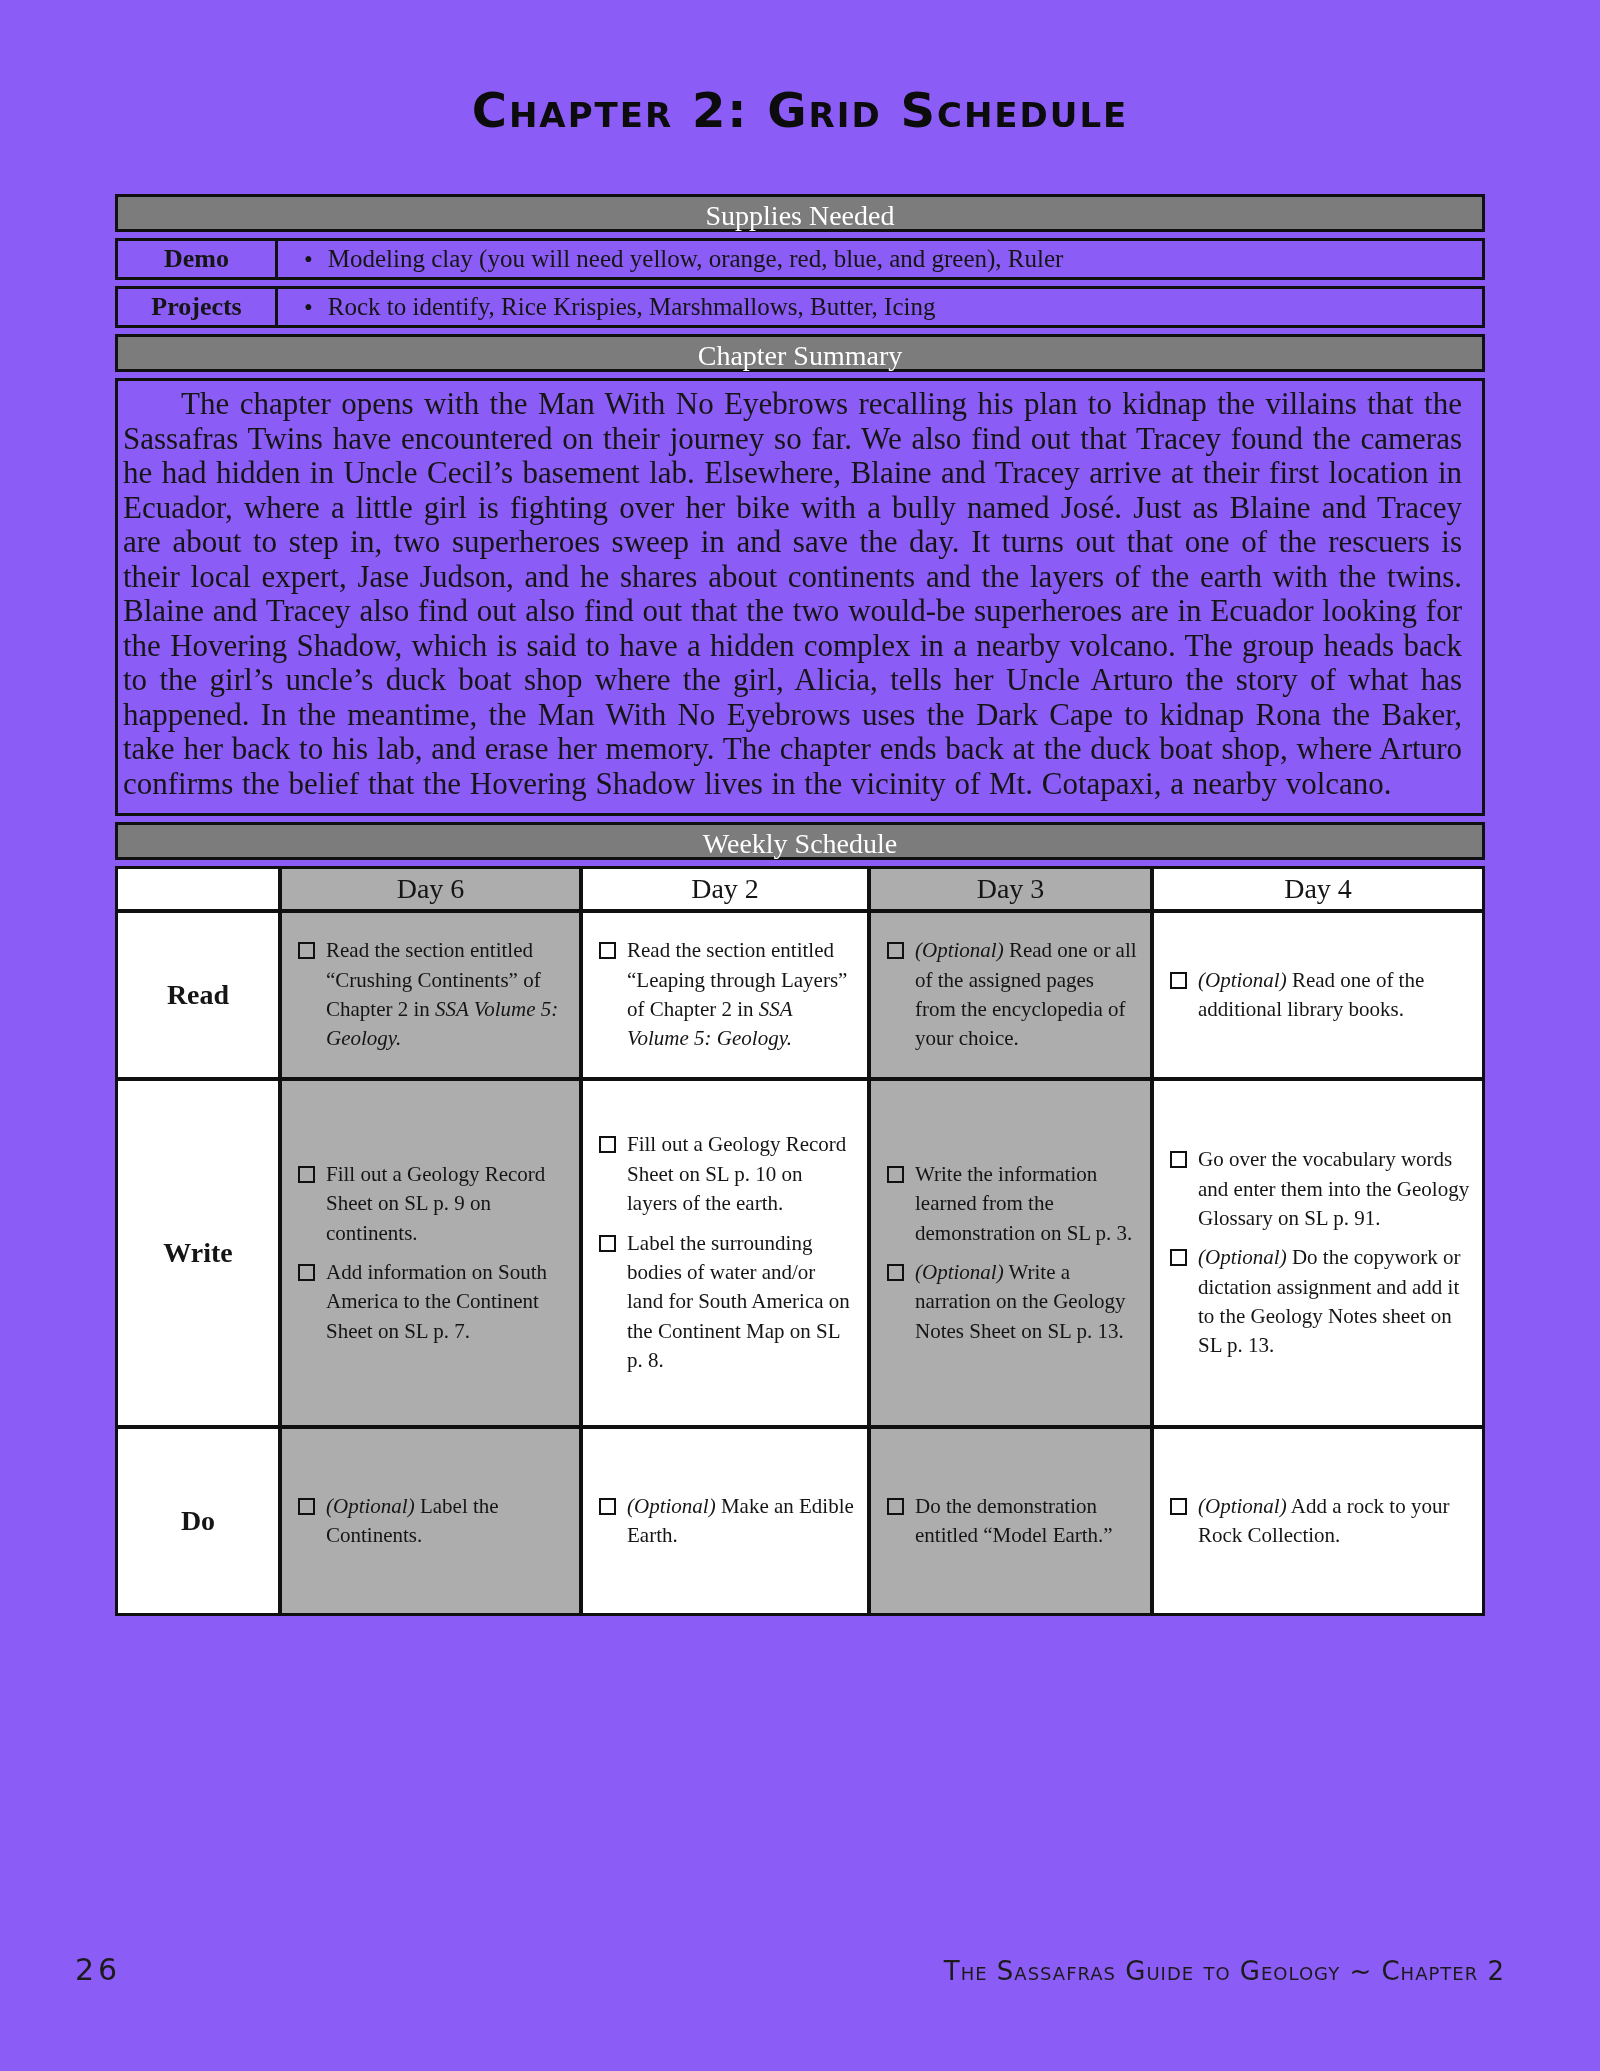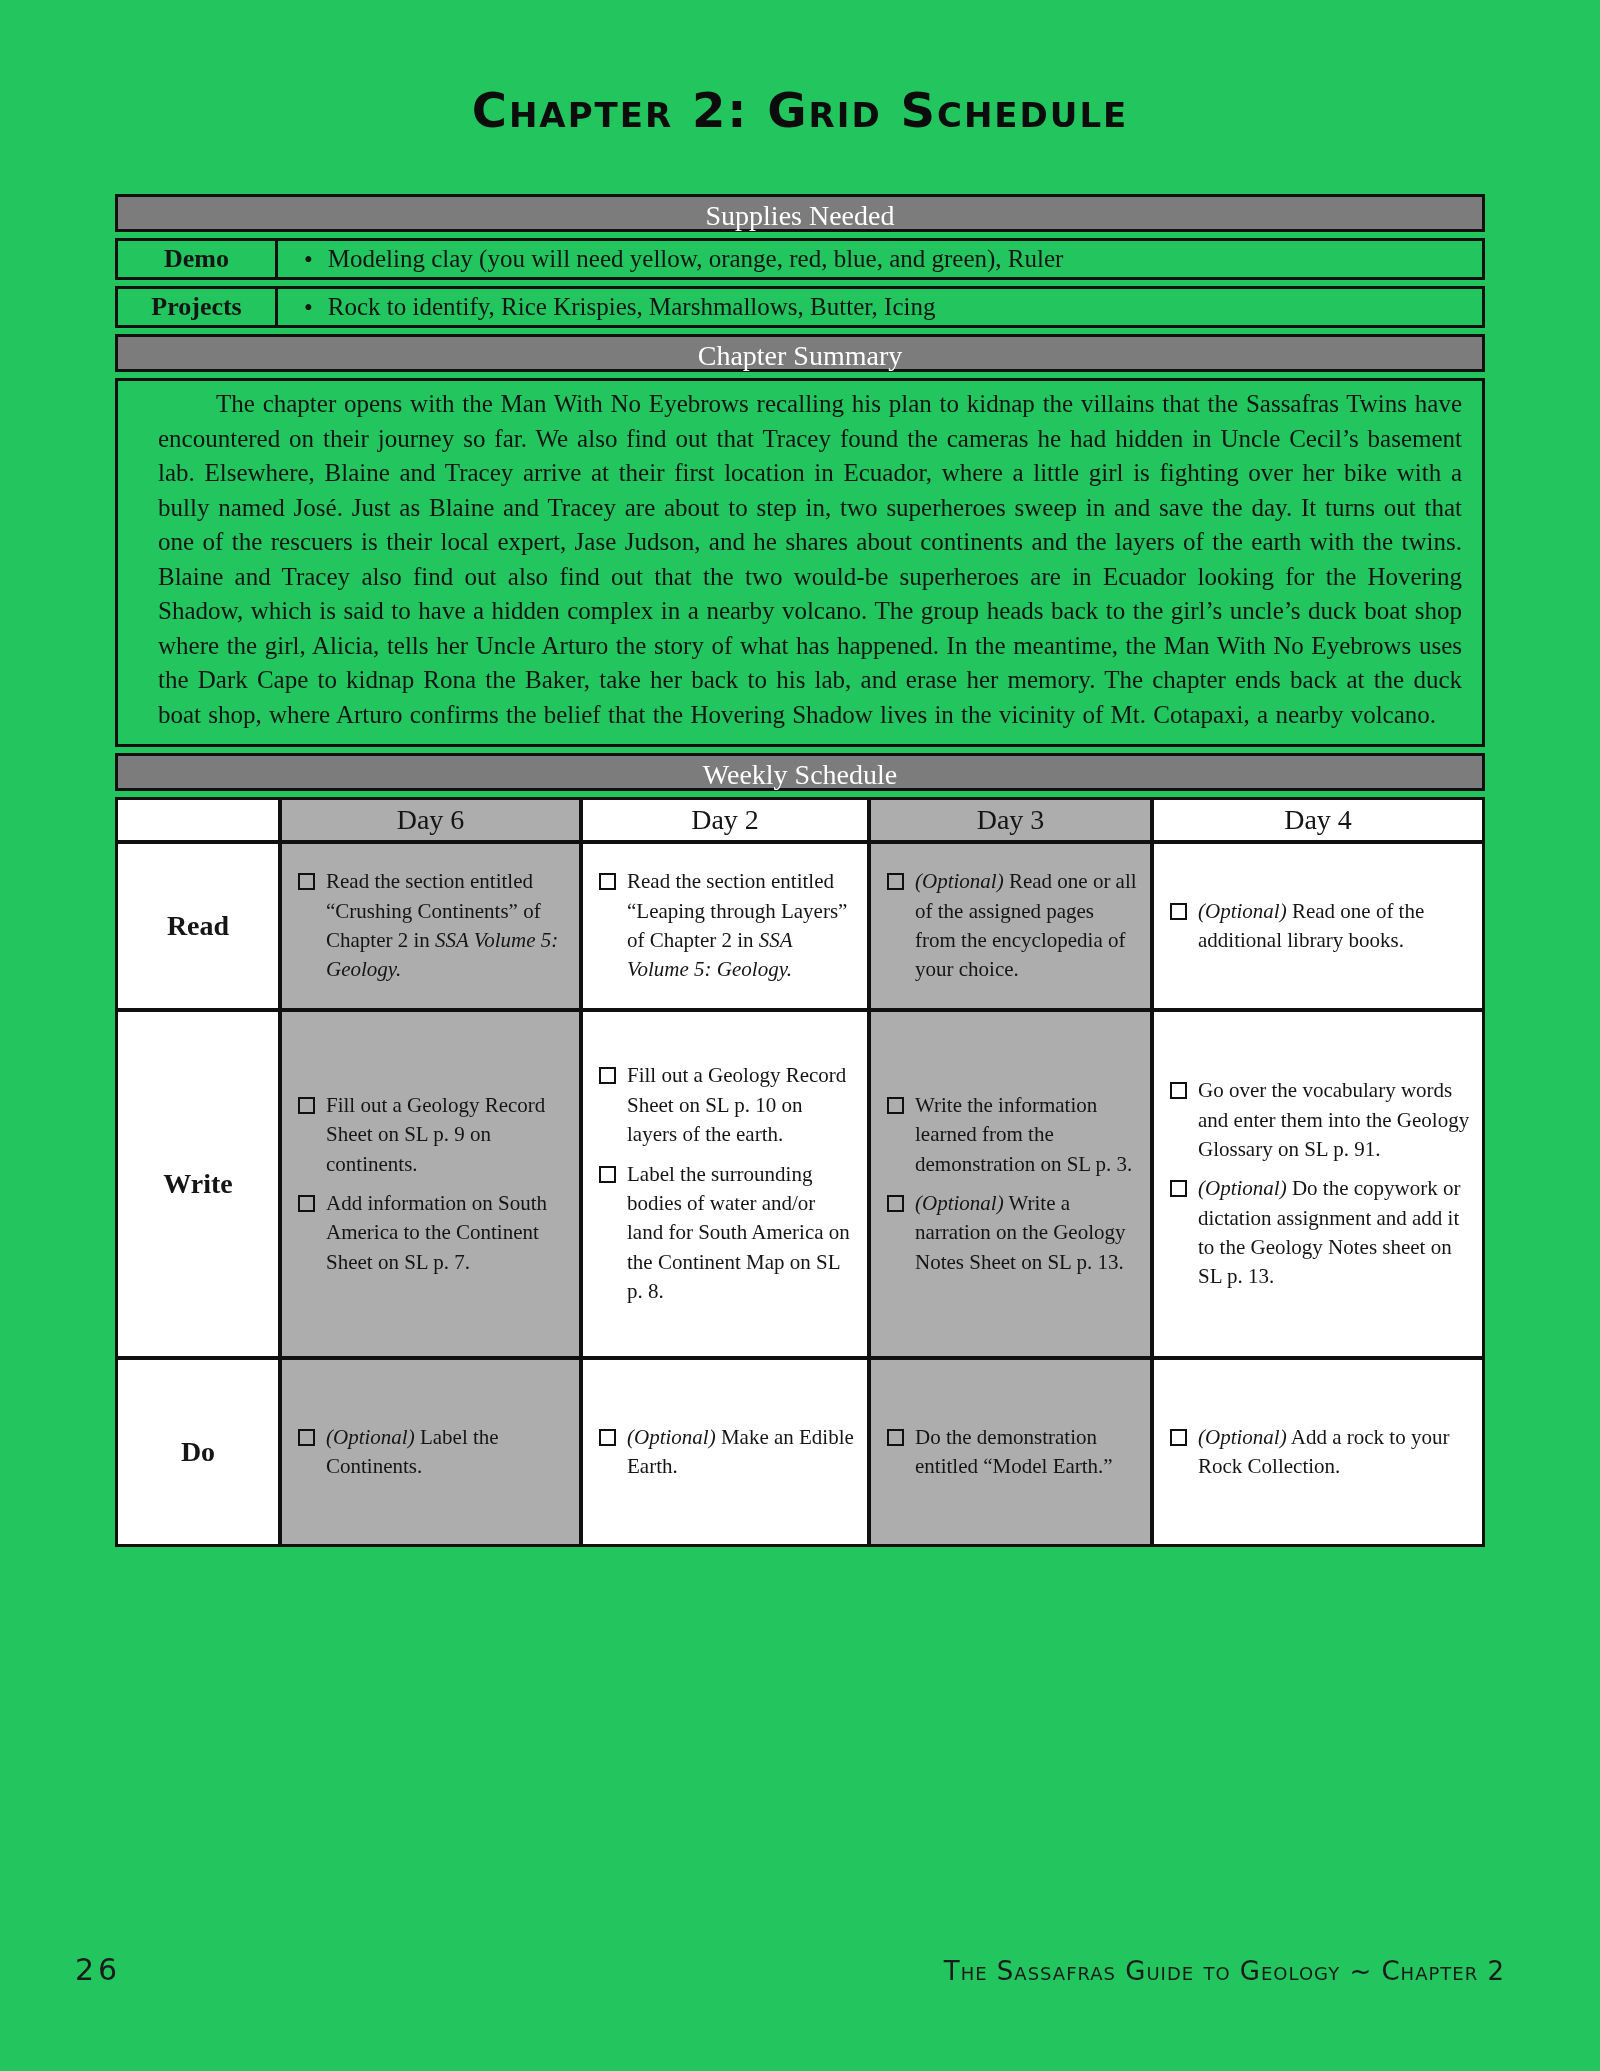--- a/index.html
+++ b/index.html
@@ -5,21 +5,21 @@
   :root{
     --line:#101010;
     --bar-gray:#7c7c7c;
     --cell-gray:#adadad;
     --ink:#151515;
   }
   html,body{margin:0;padding:0;background:#e8e8e8;}
   .page{
     position:relative;
     width:1600px;height:2071px;
-    background:#22c55e;
+    background:#8b5cf6;
     font-family:"Liberation Serif", serif;
     color:var(--ink);
     overflow:hidden;
   }
   .content{position:absolute;left:115px;top:0;width:1370px;}
   .title{
     margin:82px 0 56px 0;
     text-align:center;
     font-family:"DejaVu Sans", sans-serif;
     font-variant:small-caps;
@@ -51,22 +51,22 @@
     padding:3px 0;
   }
   .supply-text{
     display:flex;align-items:center;gap:15px;
     padding:3px 10px 3px 26px;
     font-size:25px;
   }
   .bullet{font-size:25px;line-height:1;}
   
   .summary{
-    padding:6px 20px 12px 40px;
-    font-size:25px;
+    padding:6px 20px 12px 5px;
+    font-size:31px;
     line-height:34.5px;
     text-align:justify;
     text-indent:58px;
     word-spacing:1px;
   }
   
   .sched{
     display:grid;
     grid-template-columns:160px 297px 284px 279px 1fr;
     grid-template-rows:40px 164px 344px 184px;

